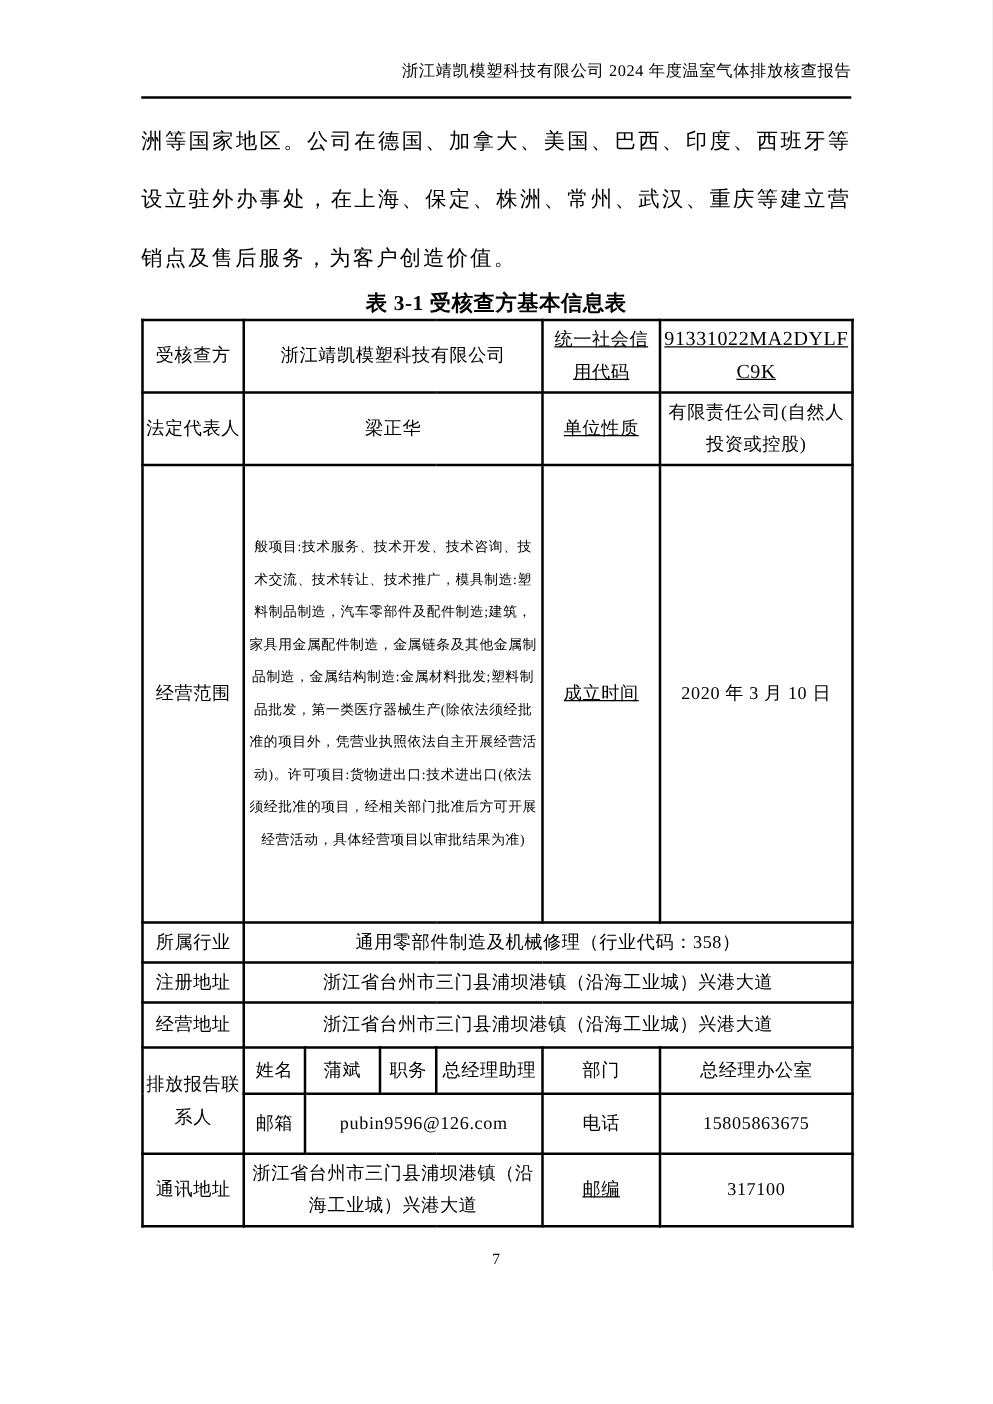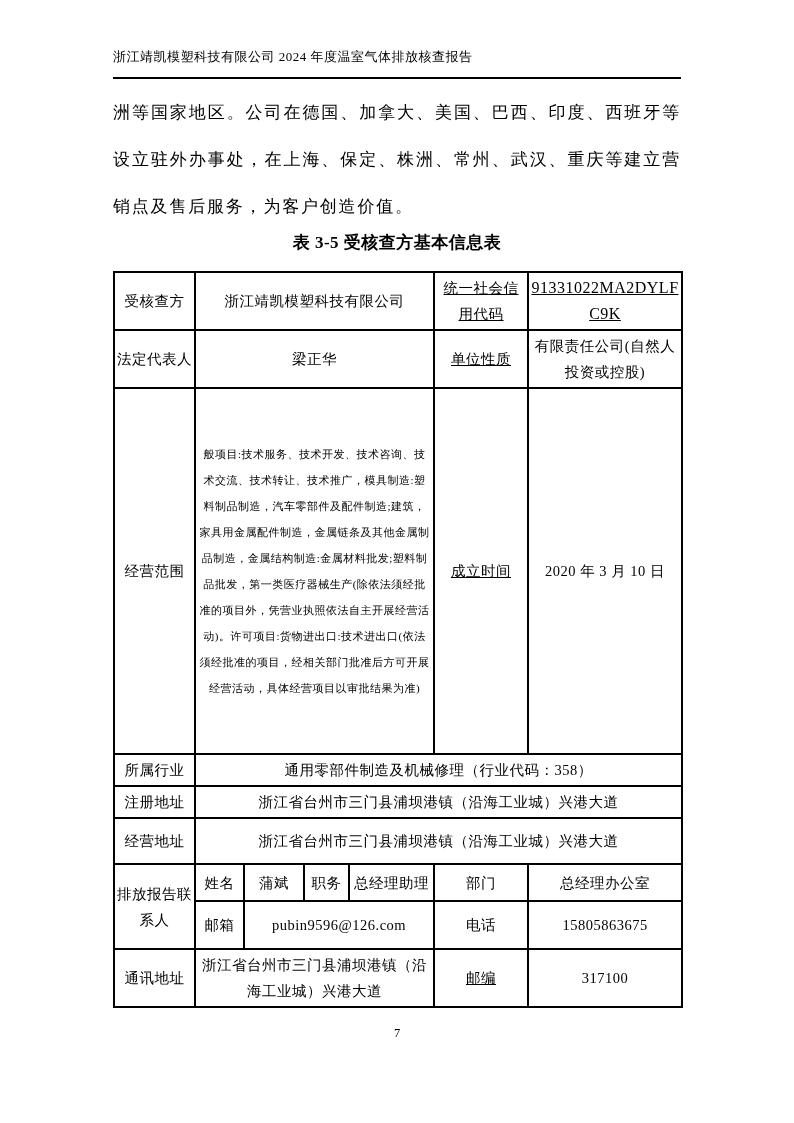--- a/index.html
+++ b/index.html
@@ -12,21 +12,21 @@
     background: #ffffff;
     color: #000;
     font-family: "Liberation Serif", "DejaVu Serif", serif;
   }
   .content {
     width: 568px;
     margin: 0 auto;
     padding-top: 48px;
   }
   .doc-header {
-    text-align: left;
+    text-align: right;
     font-size: 13px;
     line-height: 18px;
     letter-spacing: 0.5px;
     padding-bottom: 11px;
     border-bottom: 2px solid #000;
   }
   .body-paragraph {
     margin-top: 10px;
     font-size: 17px;
     line-height: 47px;
@@ -40,21 +40,20 @@
     font-size: 17px;
     line-height: 24px;
     margin-top: 1px;
     letter-spacing: 0.5px;
   }
   table.info-table {
     width: 568px;
     border-collapse: collapse;
     table-layout: fixed;
     font-size: 14.5px;
-    margin-top: 16px;
   }
   table.info-table td {
     border: 2px solid #000;
     text-align: center;
     vertical-align: middle;
     padding: 2px 2px;
     line-height: 26px;
     letter-spacing: 0.5px;
     word-break: break-all;
   }
@@ -80,21 +79,21 @@
 </head>
 <body>
 
 <div class="page">
   <div class="content">
 
     <div class="doc-header">浙江靖凯模塑科技有限公司 2024 年度温室气体排放核查报告</div>
 
     <div class="body-paragraph">洲等国家地区。公司在德国、加拿大、美国、巴西、印度、西班牙等设立驻外办事处，在上海、保定、株洲、常州、武汉、重庆等建立营销点及售后服务，为客户创造价值。</div>
 
-    <div class="table-title">表 3-5 受核查方基本信息表</div>
+    <div class="table-title">表 3-1 受核查方基本信息表</div>
 
     <table class="info-table">
       <colgroup>
         <col style="width:81px">
         <col style="width:49px">
         <col style="width:60px">
         <col style="width:45px">
         <col style="width:85px">
         <col style="width:94px">
         <col style="width:154px">
@@ -125,21 +124,21 @@
       <tr style="height:27px">
         <td>所属行业</td>
         <td colspan="6" class="left-val">通用零部件制造及机械修理（行业代码：358）</td>
       </tr>
 
       <tr style="height:32px">
         <td>注册地址</td>
         <td colspan="6" class="left-val">浙江省台州市三门县浦坝港镇（沿海工业城）兴港大道</td>
       </tr>
 
-      <tr style="height:46px">
+      <tr style="height:36px">
         <td>经营地址</td>
         <td colspan="6" class="left-val">浙江省台州市三门县浦坝港镇（沿海工业城）兴港大道</td>
       </tr>
 
       <tr style="height:37px">
         <td rowspan="2">排放报告联系人</td>
         <td>姓名</td>
         <td>蒲斌</td>
         <td>职务</td>
         <td>总经理助理</td>

